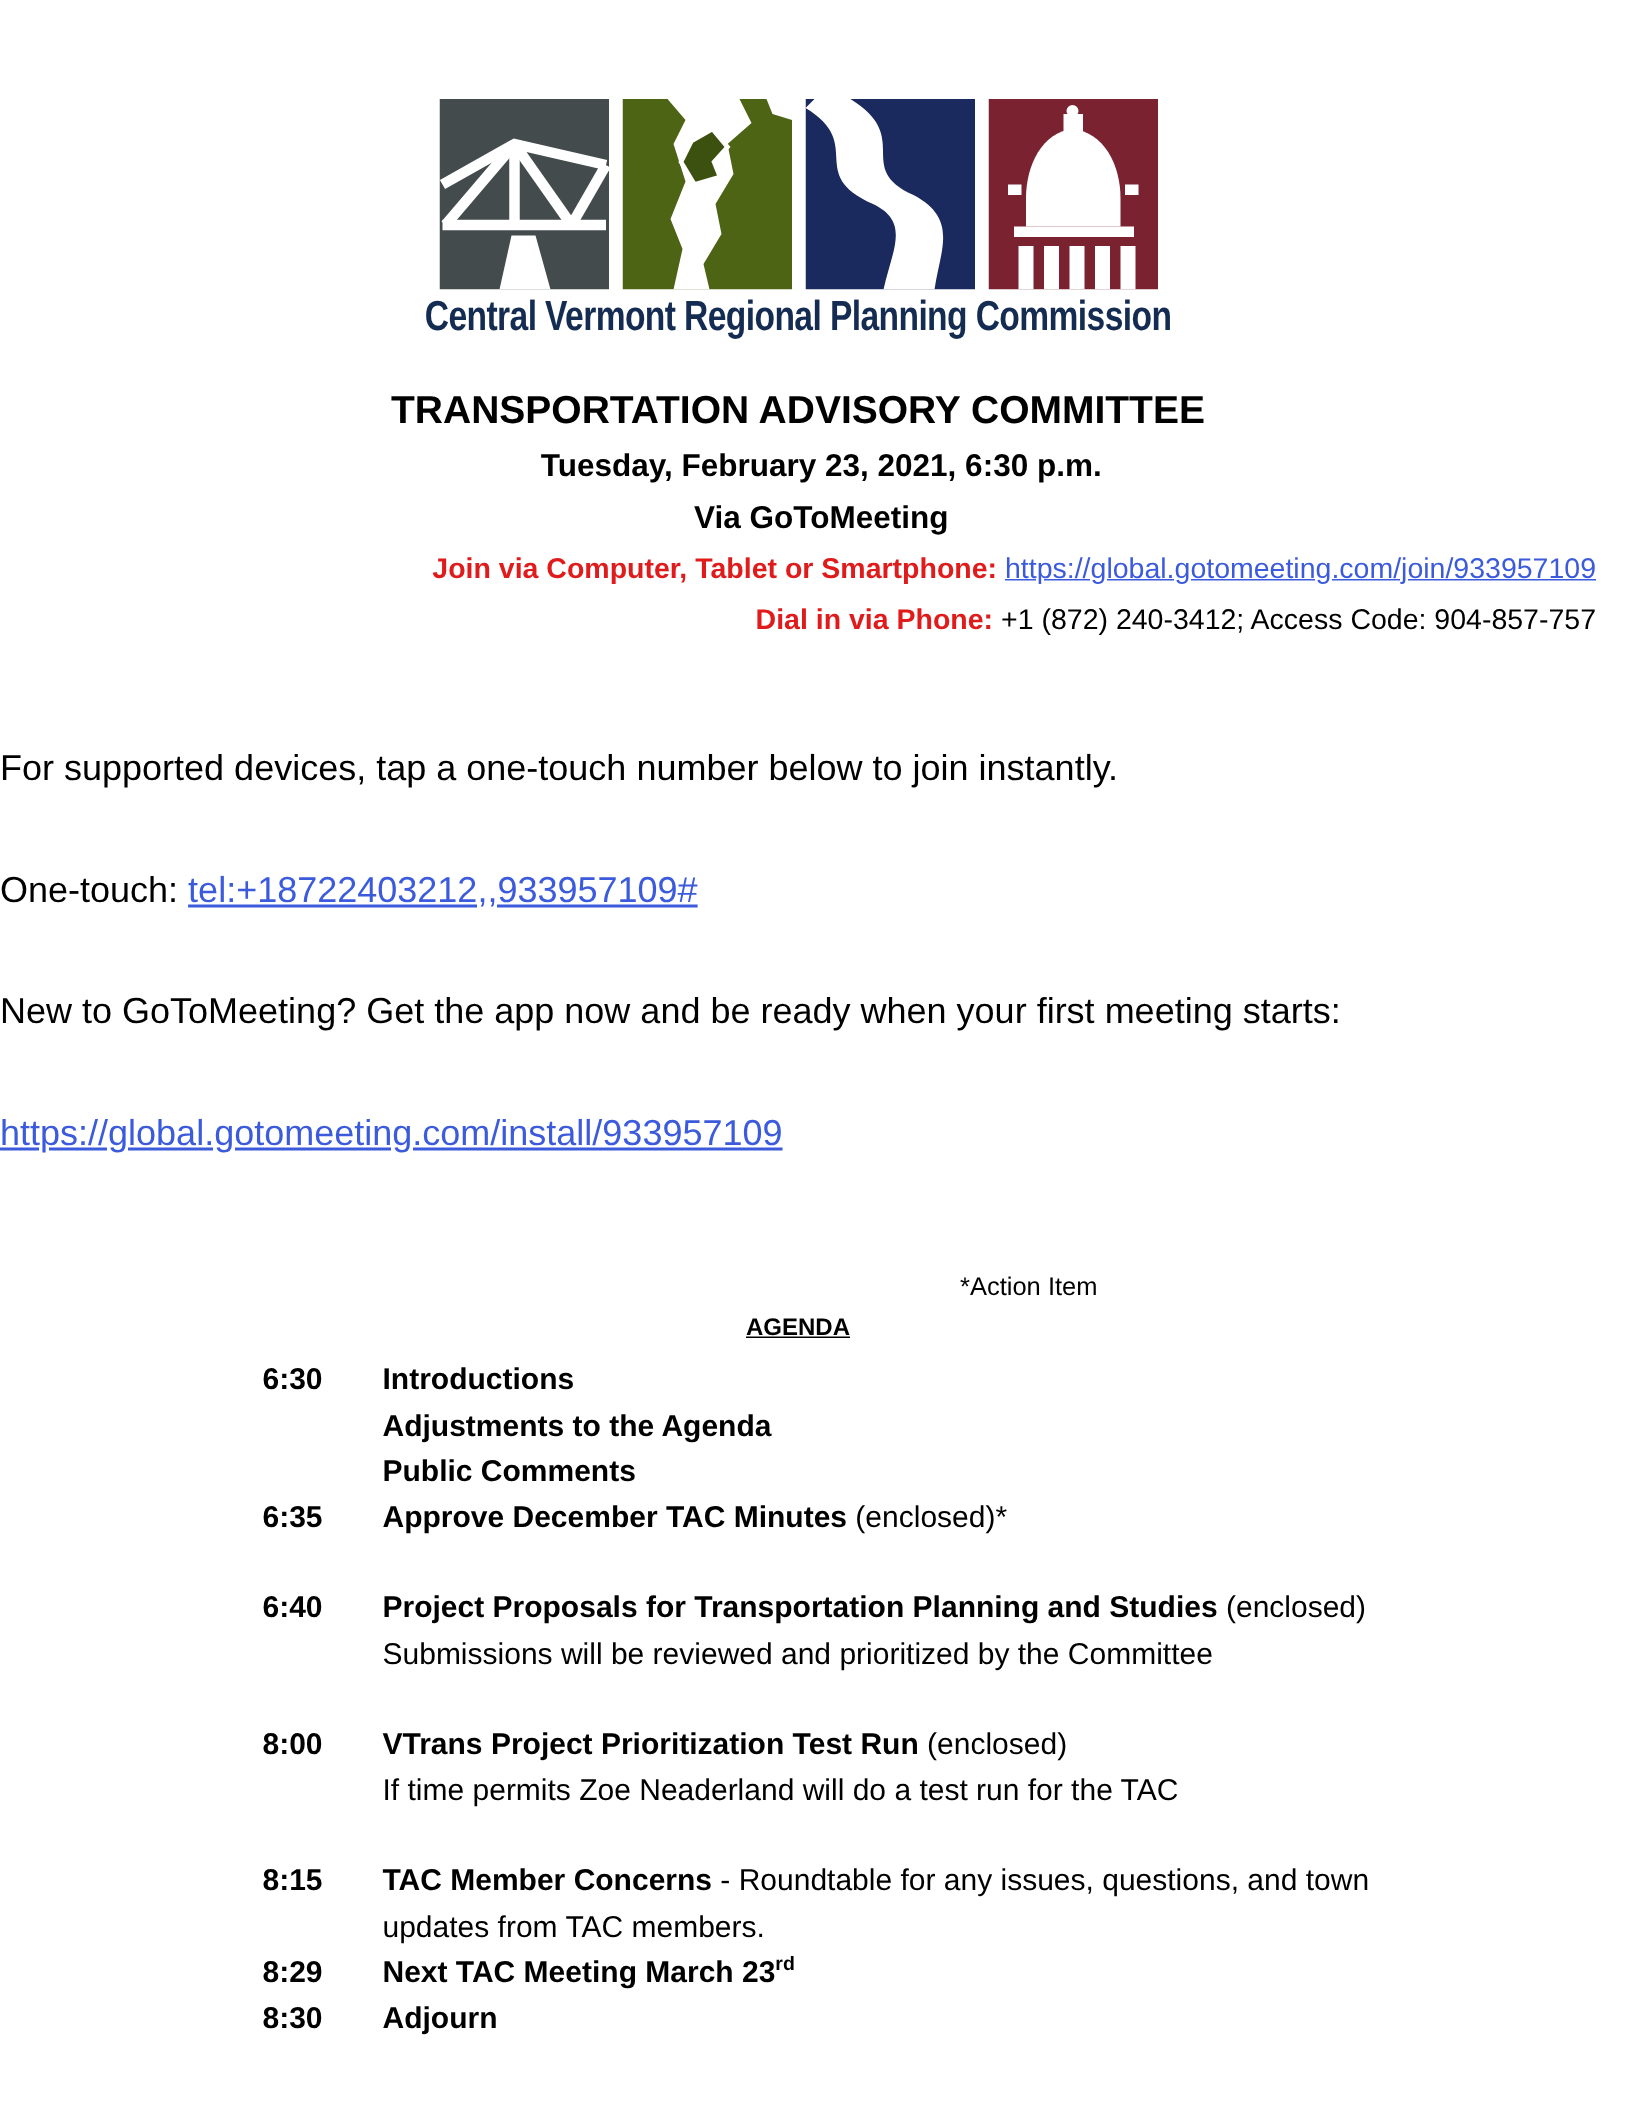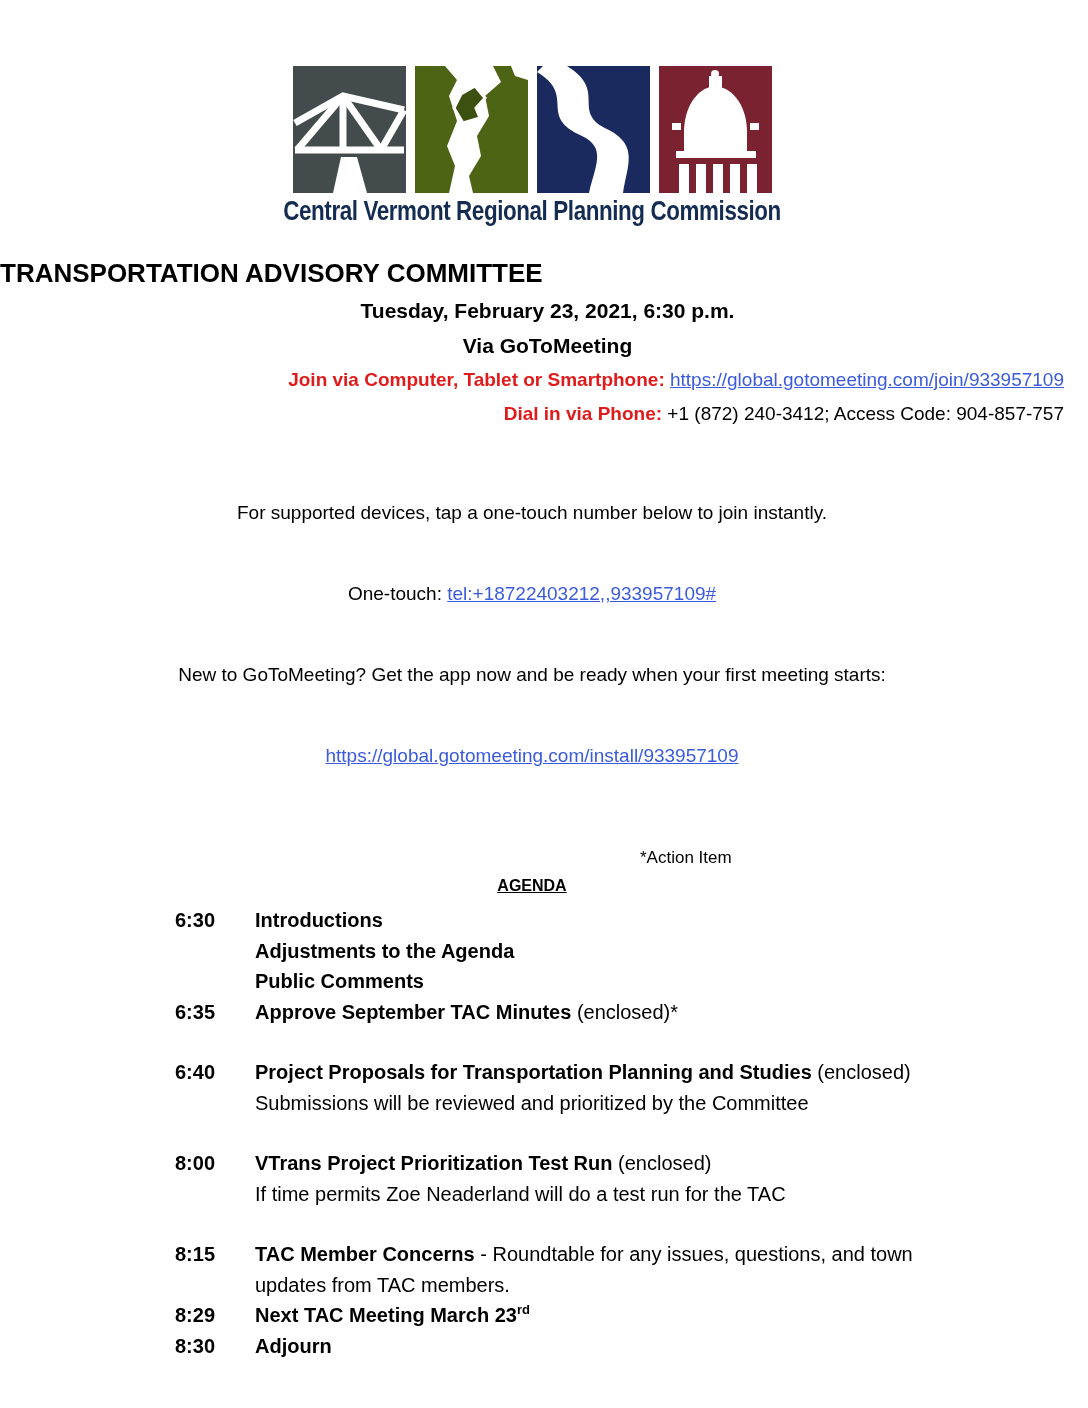--- a/index.html
+++ b/index.html
@@ -40,21 +40,21 @@
     color: #152c52;
     letter-spacing: -0.5px;
     transform: scaleX(0.8);
     transform-origin: center;
     white-space: nowrap;
   }
 
   
   .doc-title {
     margin-top: 28px;
-    text-align: left;
+    text-align: center;
     font-size: 26px;
     font-weight: bold;
     line-height: 32px;
   }
   .doc-datetime, .doc-via {
     margin-top: 8px;
     text-align: center;
     font-size: 21px;
     font-weight: bold;
     line-height: 27px;
@@ -73,22 +73,21 @@
   }
   a.doc-link, .doc-link {
     color: #3b5bdc;
     text-decoration: underline;
     cursor: pointer;
   }
 
   
   .instructions {
     margin-top: 18px;
-    text-align: center;
-    font-size: 19px;
+    font-size: 24px;
     line-height: 27px;
     white-space: pre-wrap;
   }
 
   
   .action-note {
     margin-top: 24px;
     padding-left: 640px;
     font-size: 17px;
     line-height: 22px;
@@ -208,21 +207,21 @@
       <span class="agenda-content"><span class="agenda-title">Adjustments to the Agenda</span></span>
     </div>
 
     <div class="agenda-row">
       <span class="agenda-time"></span>
       <span class="agenda-content"><span class="agenda-title">Public Comments</span></span>
     </div>
 
     <div class="agenda-row">
       <span class="agenda-time">6:35</span>
-      <span class="agenda-content"><span class="agenda-title">Approve September TAC Minutes</span><span class="agenda-detail"> (enclosed)*</span></span>
+      <span class="agenda-content"><span class="agenda-title">Approve December TAC Minutes</span><span class="agenda-detail"> (enclosed)*</span></span>
     </div>
 
     <div class="agenda-gap"></div>
 
     <div class="agenda-row">
       <span class="agenda-time">6:40</span>
       <span class="agenda-content">
         <span class="agenda-title">Project Proposals for Transportation Planning and Studies</span><span class="agenda-detail"> (enclosed)</span>
         <div class="agenda-subline">Submissions will be reviewed and prioritized by the Committee</div>
       </span>

